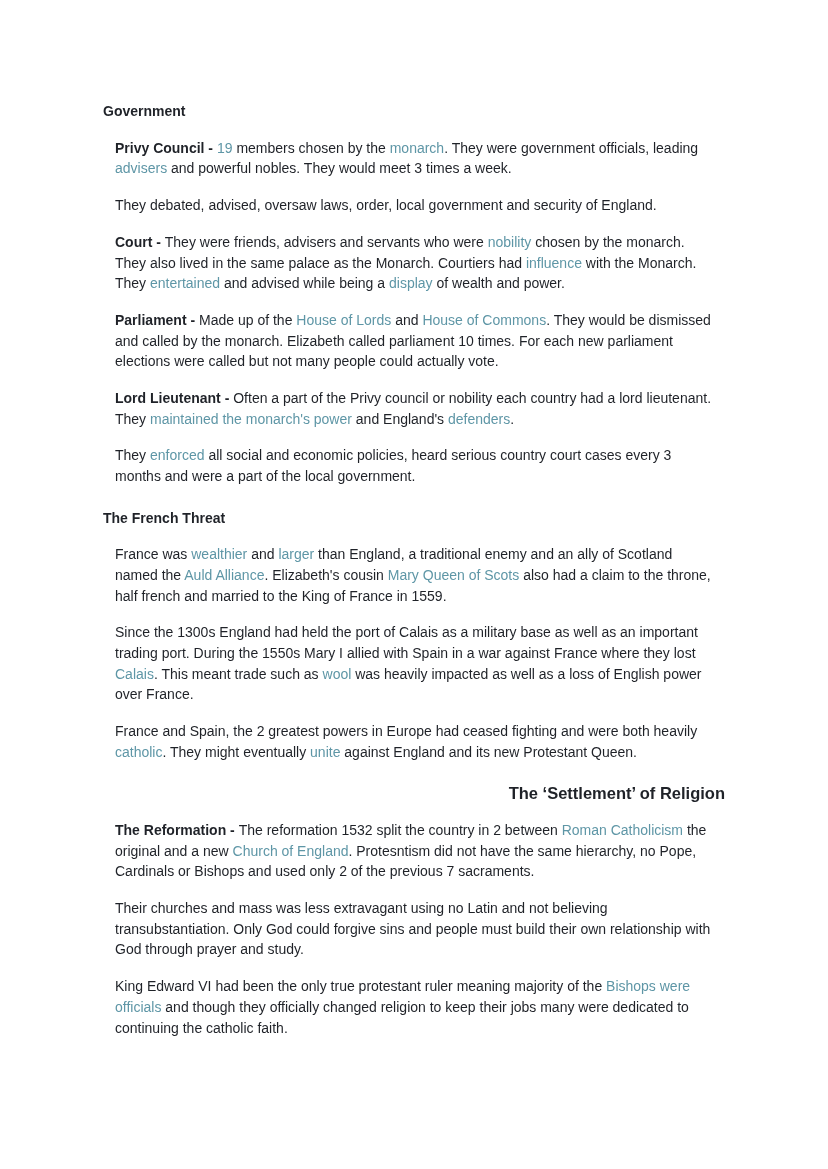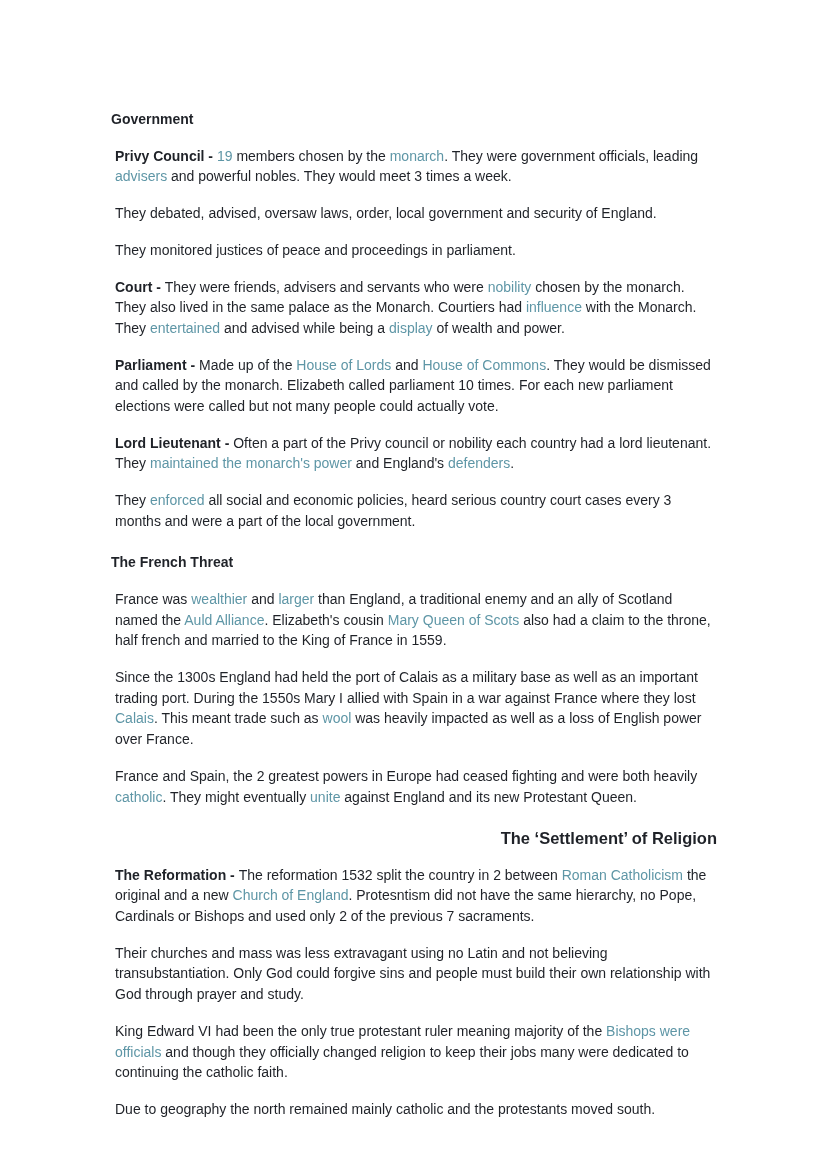--- a/index.html
+++ b/index.html
@@ -26,21 +26,21 @@
     font-size: 14px;
     line-height: 20.7px;
   }
   .section + .section {
     margin-top: 20.7px; 
   }
   .heading {
     font-weight: bold;
     font-size: 14px;
     line-height: 20.7px;
-    margin: 12px;
+    margin: 4px;
   }
   .heading-large {
     font-size: 16.5px;
     line-height: 20.7px;
     text-align: right;
   }
   .para {
     margin: 16px;
     white-space: pre-wrap;
   }
@@ -53,33 +53,31 @@
 </style>
 </head>
 <body style="--page-bg: #ffffff; --text-color: #1f2228; --accent: #5e96a6;">
 
 <div class="page">
   <div class="content">
       <section class="section">
         <div class="heading">Government</div>
         <p class="para"><span class="bold">Privy Council - </span><span class="accent">19</span><span> members chosen by the </span><span class="accent">monarch</span><span>. They were government officials, leading </span><span class="accent">advisers</span><span> and powerful nobles. They would meet 3 times a week.</span></p>
         <p class="para"><span>They debated, advised, oversaw laws, order, local government and security of England.</span></p>
-        <p class="para"><span>They monitored justices of peace and proceedings in parliament.</span></p>
         <p class="para"><span class="bold">Court - </span><span>They were friends, advisers and servants who were </span><span class="accent">nobility</span><span> chosen by the monarch. They also lived in the same palace as the Monarch. Courtiers had </span><span class="accent">influence</span><span> with the Monarch. They </span><span class="accent">entertained</span><span> and advised while being a </span><span class="accent">display</span><span> of wealth and power.</span></p>
         <p class="para"><span class="bold">Parliament - </span><span>Made up of the </span><span class="accent">House of Lords</span><span> and </span><span class="accent">House of Commons</span><span>. They would be dismissed and called by the monarch. Elizabeth called parliament 10 times. For each new parliament elections were called but not many people could actually vote.</span></p>
         <p class="para"><span class="bold">Lord Lieutenant - </span><span>Often a part of the Privy council or nobility each country had a lord lieutenant.  They </span><span class="accent">maintained the monarch's power</span><span> and England's </span><span class="accent">defenders</span><span>.</span></p>
         <p class="para"><span>They </span><span class="accent">enforced</span><span> all social and economic policies, heard serious country court cases every 3 months and were a part of the local government.</span></p>
       </section>
       <section class="section">
         <div class="heading">The French Threat</div>
         <p class="para"><span>France was </span><span class="accent">wealthier</span><span> and </span><span class="accent">larger</span><span> than England, a traditional enemy and an ally of Scotland named the </span><span class="accent">Auld Alliance</span><span>. Elizabeth's cousin </span><span class="accent">Mary Queen of Scots</span><span> also had a claim to the throne, half french and married to the King of France in 1559.</span></p>
         <p class="para"><span>Since the 1300s England had held the port of Calais as a military base as well as an important trading port. During the 1550s Mary I allied with Spain in a war against France where they lost </span><span class="accent">Calais</span><span>. This meant trade such as </span><span class="accent">wool</span><span> was heavily impacted as well as a loss of English power over France.</span></p>
         <p class="para"><span>France and Spain, the 2 greatest powers in Europe had ceased fighting and were both heavily </span><span class="accent">catholic</span><span>. They might eventually </span><span class="accent">unite</span><span> against England and its new Protestant Queen.</span></p>
       </section>
       <section class="section">
         <div class="heading heading-large">The ‘Settlement’ of Religion</div>
         <p class="para"><span class="bold">The Reformation - </span><span>The reformation 1532 split the country in 2 between </span><span class="accent">Roman Catholicism</span><span> the original and a new </span><span class="accent">Church of England</span><span>. Protesntism did not have the same hierarchy, no Pope, Cardinals or Bishops and used only 2 of the previous 7 sacraments.</span></p>
         <p class="para"><span>Their churches and mass was less extravagant using no Latin and not believing transubstantiation. Only God could forgive sins and people must build their own relationship with God through prayer and study.</span></p>
         <p class="para"><span>King Edward VI had been the only true protestant ruler meaning majority of the </span><span class="accent">Bishops were officials</span><span> and though they officially changed religion to keep their jobs many were dedicated to continuing the catholic faith.</span></p>
-        <p class="para"><span>Due to geography the north remained mainly catholic and the protestants moved south.</span></p>
       </section>
     </div>
 </div>
 
 </body></html>

